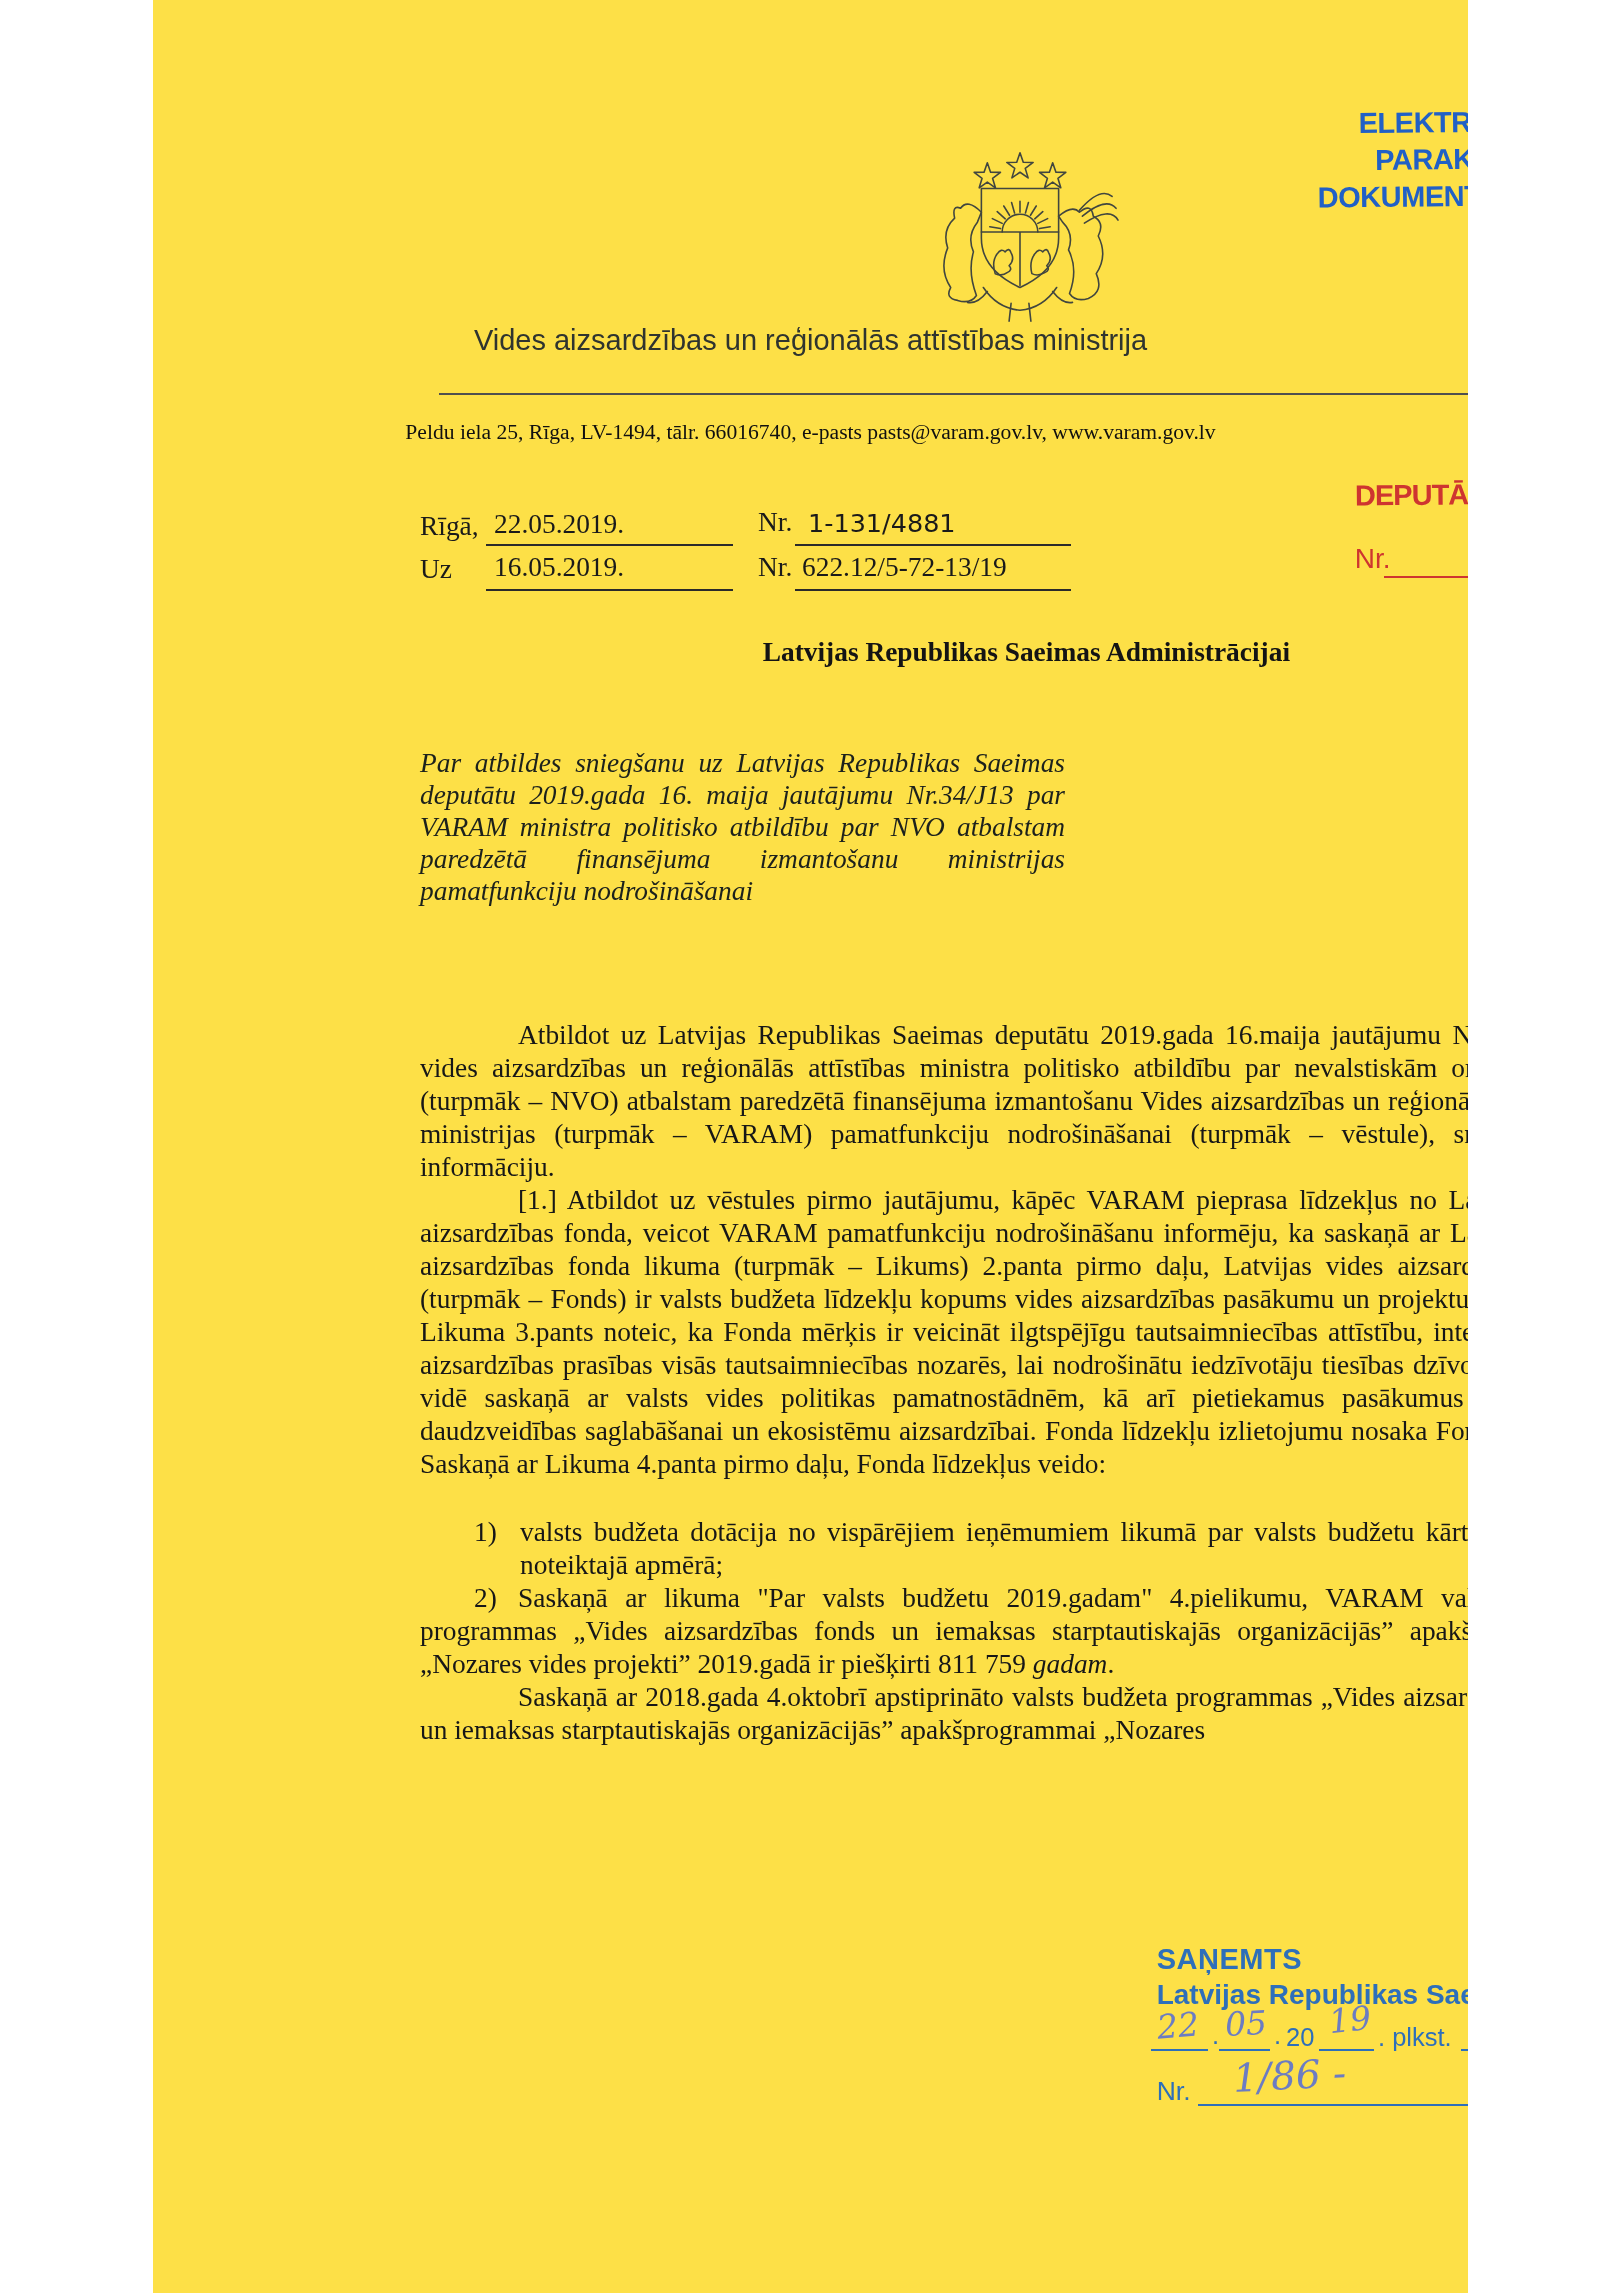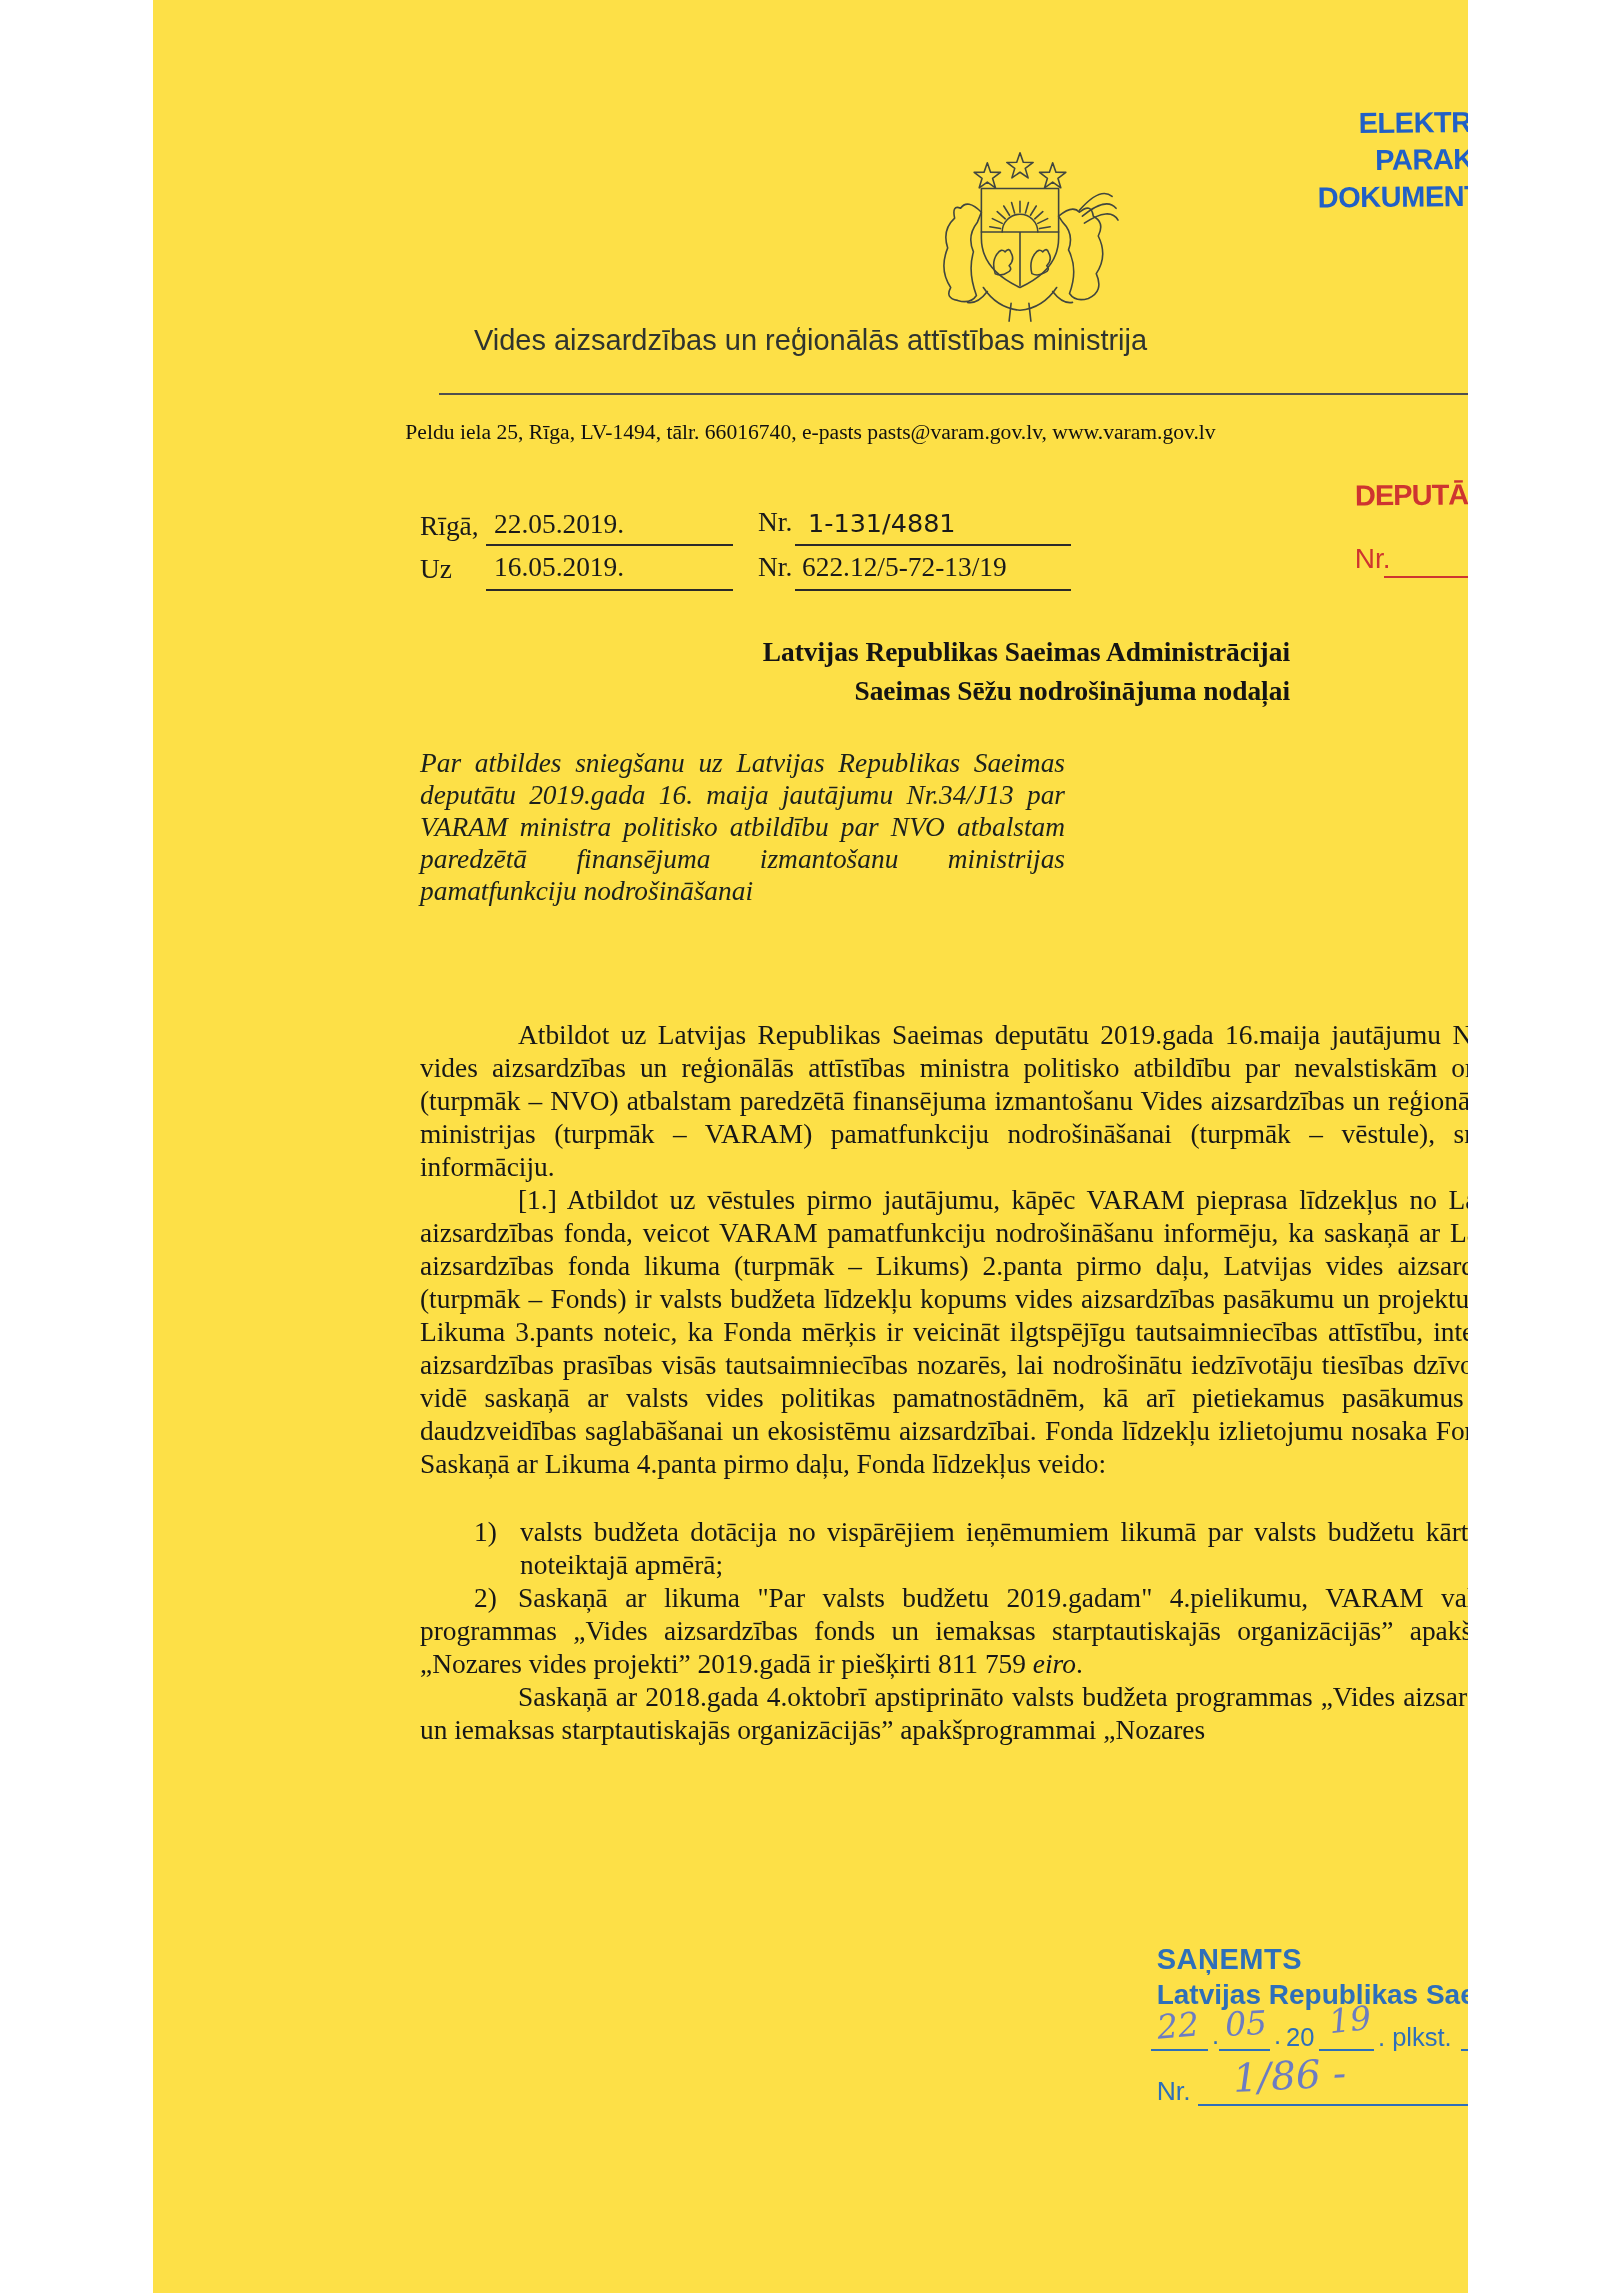--- a/index.html
+++ b/index.html
@@ -133,38 +133,37 @@
   <div class="abs red-stamp">
     <div class="abs red-title">DEPUTĀTU JAUTĀJUMS</div>
     <span class="abs red-nr">Nr.</span>
     <div class="abs red-underline"></div>
     <span class="abs hw hw-34">34</span>
     <span class="abs red-code">/J13</span>
   </div>
 
   <div class="abs addressee">
     <div>Latvijas Republikas Saeimas Administrācijai</div>
-    <div>Saeimas Sēžu nodrošinājuma nodaļai</div>
   </div>
 
   <div class="abs subject">Par atbildes sniegšanu uz Latvijas Republikas Saeimas deputātu 2019.gada 16. maija jautājumu Nr.34/J13 par VARAM ministra politisko atbildību par NVO atbalstam paredzētā finansējuma izmantošanu ministrijas pamatfunkciju nodrošināšanai</div>
 
   <div class="abs body-block">
     <p class="indent">Atbildot uz Latvijas Republikas Saeimas deputātu 2019.gada 16.maija jautājumu Nr.34/J13 par vides aizsardzības un reģionālās attīstības ministra politisko atbildību par nevalstiskām organizācijām (turpmāk – NVO)  atbalstam paredzētā finansējuma izmantošanu Vides aizsardzības un reģionālās attīstības ministrijas (turpmāk – VARAM) pamatfunkciju nodrošināšanai (turpmāk – vēstule), sniedzu šādu informāciju.</p>
     <p class="indent mt-lg">[1.] Atbildot uz vēstules pirmo jautājumu, kāpēc VARAM pieprasa līdzekļus no Latvijas vides aizsardzības fonda, veicot VARAM pamatfunkciju nodrošināšanu informēju, ka saskaņā ar Latvijas vides aizsardzības fonda likuma (turpmāk – Likums) 2.panta pirmo daļu, Latvijas vides aizsardzības fonds (turpmāk – Fonds) ir valsts budžeta līdzekļu kopums vides aizsardzības pasākumu un projektu īstenošanai. Likuma 3.pants noteic, ka Fonda mērķis ir veicināt ilgtspējīgu tautsaimniecības attīstību, integrējot vides aizsardzības prasības visās tautsaimniecības nozarēs, lai nodrošinātu iedzīvotāju tiesības dzīvot kvalitatīvā vidē saskaņā ar valsts vides politikas pamatnostādnēm, kā arī pietiekamus pasākumus bioloģiskās daudzveidības saglabāšanai un ekosistēmu aizsardzībai. Fonda līdzekļu izlietojumu nosaka Fonda padome. Saskaņā ar Likuma 4.panta pirmo daļu, Fonda līdzekļus veido:</p>
     <div class="mt-md">
       <div class="li">
         <span class="marker">1)</span>
         <span>valsts budžeta dotācija no vispārējiem ieņēmumiem likumā par valsts budžetu kārtējam gadam noteiktajā apmērā;</span>
       </div>
       <div class="li">
         <span class="marker">2)</span>
       </div>
     </div>
-    <p class="indent mt-lg"><span>Saskaņā ar likuma "Par valsts budžetu 2019.gadam" 4.pielikumu, VARAM valsts budžeta programmas „Vides aizsardzības fonds un iemaksas starptautiskajās organizācijās” apakšprogrammai „Nozares vides projekti” 2019.gadā ir piešķirti 811 759 </span><span class="it">eiro</span><span>.</span></p>
+    <p class="indent mt-lg"><span>Saskaņā ar likuma "Par valsts budžetu 2019.gadam" 4.pielikumu, VARAM valsts budžeta programmas „Vides aizsardzības fonds un iemaksas starptautiskajās organizācijās” apakšprogrammai „Nozares vides projekti” 2019.gadā ir piešķirti 811 759 </span><span class="it">gadam</span><span>.</span></p>
     <p class="indent mt-sm">Saskaņā ar 2018.gada 4.oktobrī apstiprināto valsts budžeta programmas „Vides aizsardzības fonds un iemaksas starptautiskajās organizācijās”  apakšprogrammai „Nozares</p>
   </div>
 
   <div class="abs recv">
     <div class="abs r1">SAŅEMTS</div>
     <div class="abs r2">Latvijas Republikas Saeimā</div>
 
     <span class="abs hw hwv" style="left:13.7px;top:67px;transform:rotate(-5deg);">22</span>
     <div class="abs b-line" style="left:7.8px;top:110px;width:57px;"></div>
     <span class="abs pr" style="left:69px;top:82px;">.</span>

